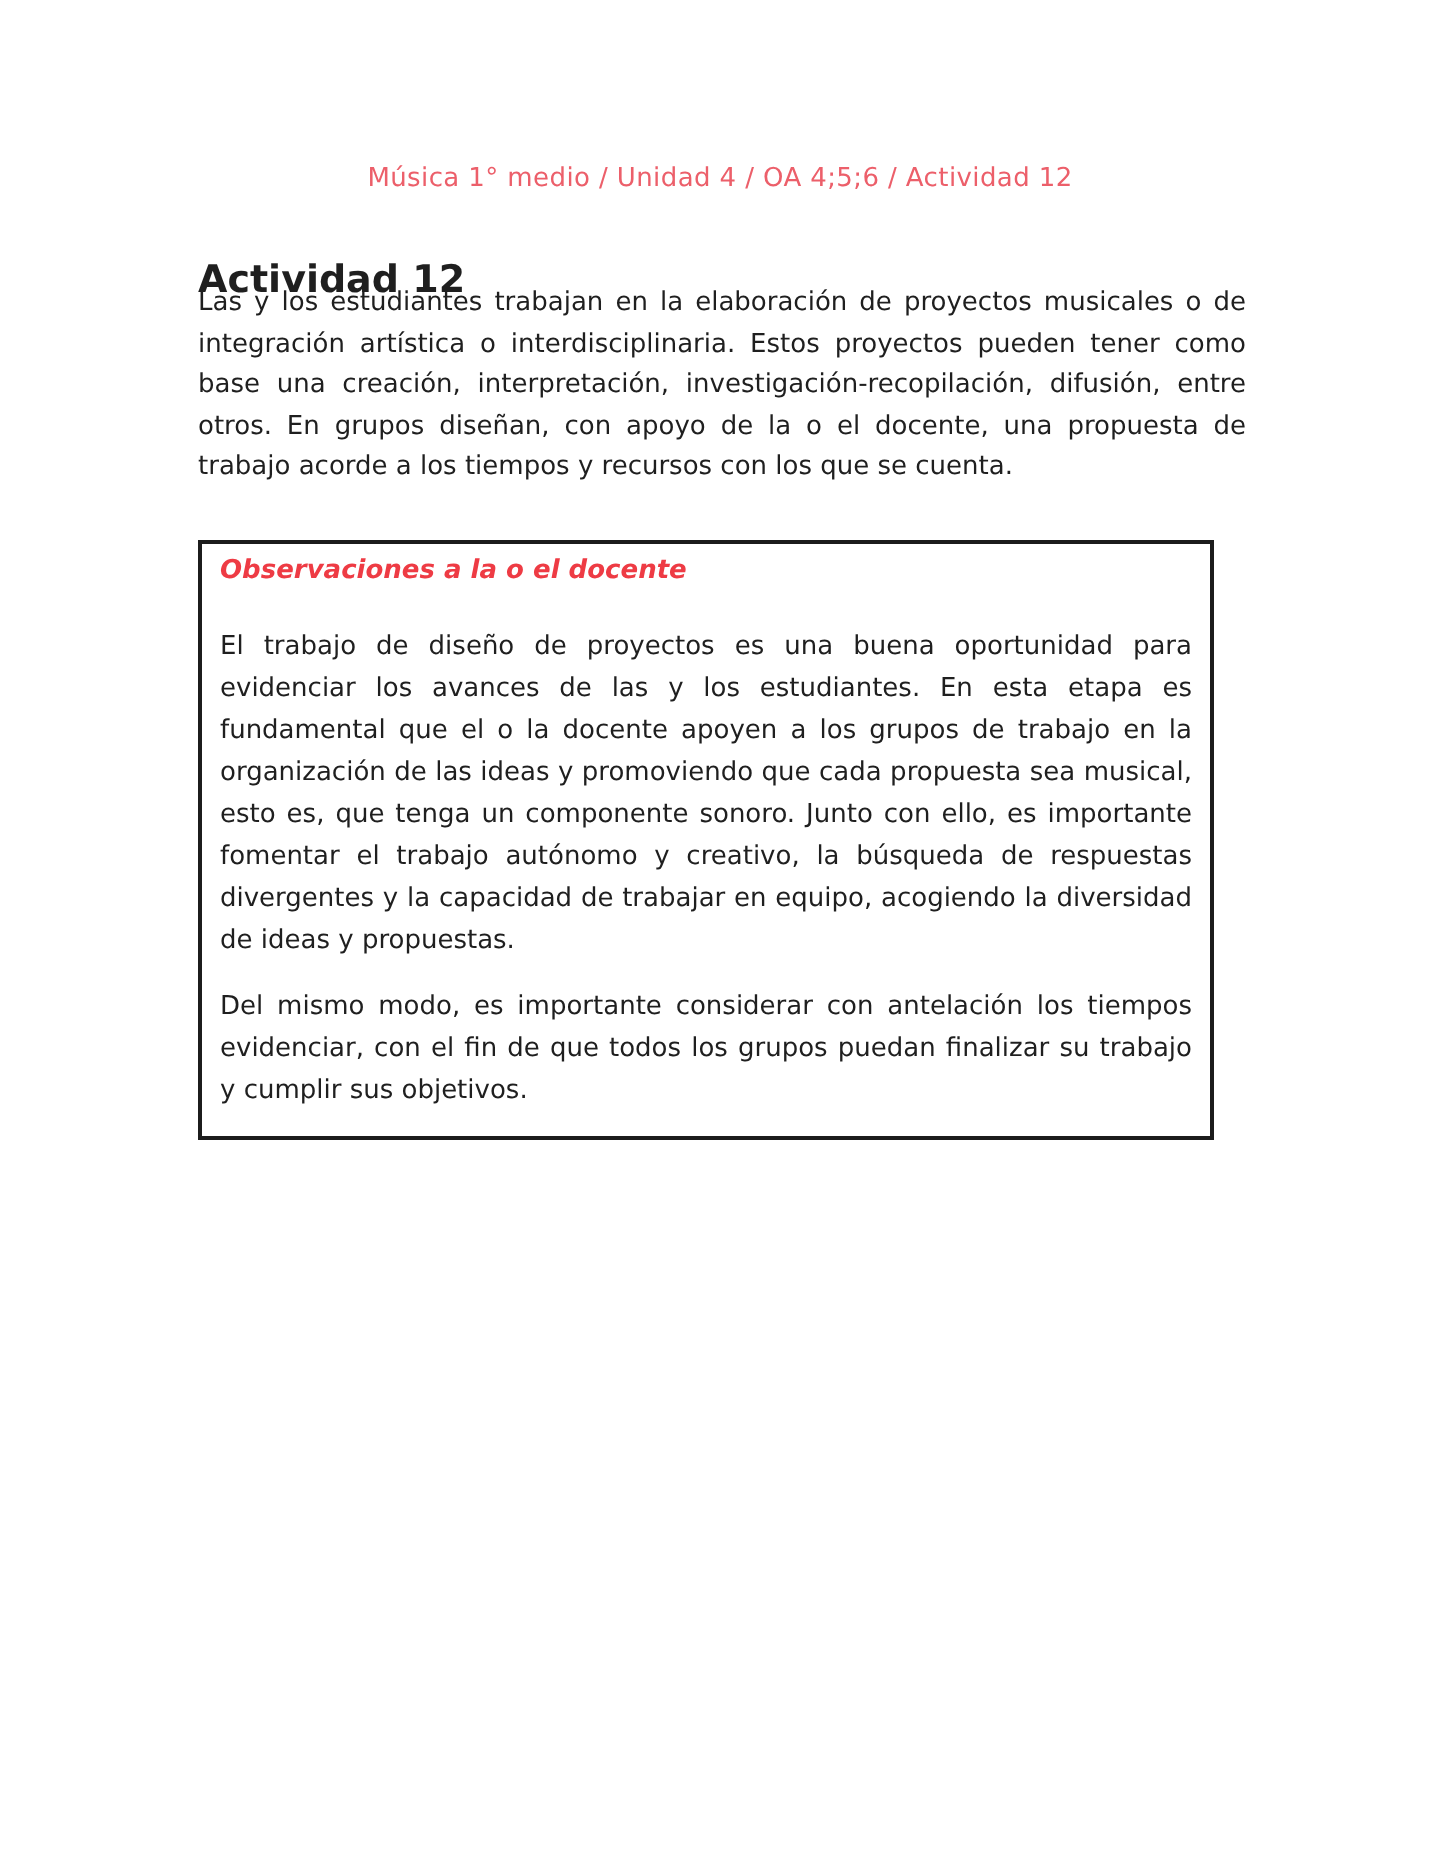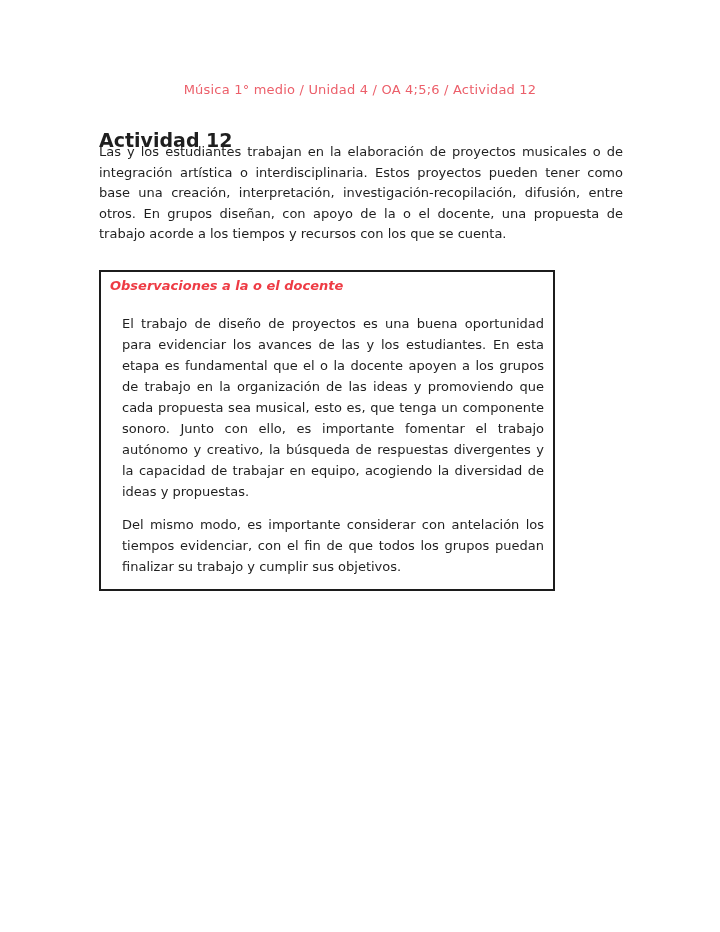--- a/index.html
+++ b/index.html
@@ -54,34 +54,34 @@
     margin: 0;
     font-size: 13px;
     line-height: 20.5px;
     text-align: justify;
     color: var(--text-color);
   }
   .obs-box {
     position: absolute;
     top: 270px;
     left: 99px;
-    width: 456px;
+    width: 508px;
     border: 2px solid var(--box-border);
     padding: 6px 9px 12px 9px;
     background: #ffffff;
   }
   .obs-title {
     font-size: 13px;
     font-weight: bold;
     font-style: italic;
     color: var(--box-title-red);
     margin: 0 0 20px 0;
   }
   .obs-paragraph {
-    margin: 0 0 12px 12px;
+    margin: 0 0 12px 0;
     font-size: 13px;
     line-height: 21px;
     text-align: justify;
     color: var(--text-color);
   }
   .obs-paragraph:last-child { margin-bottom: 0; }
 </style>
 </head>
 <body>
 

